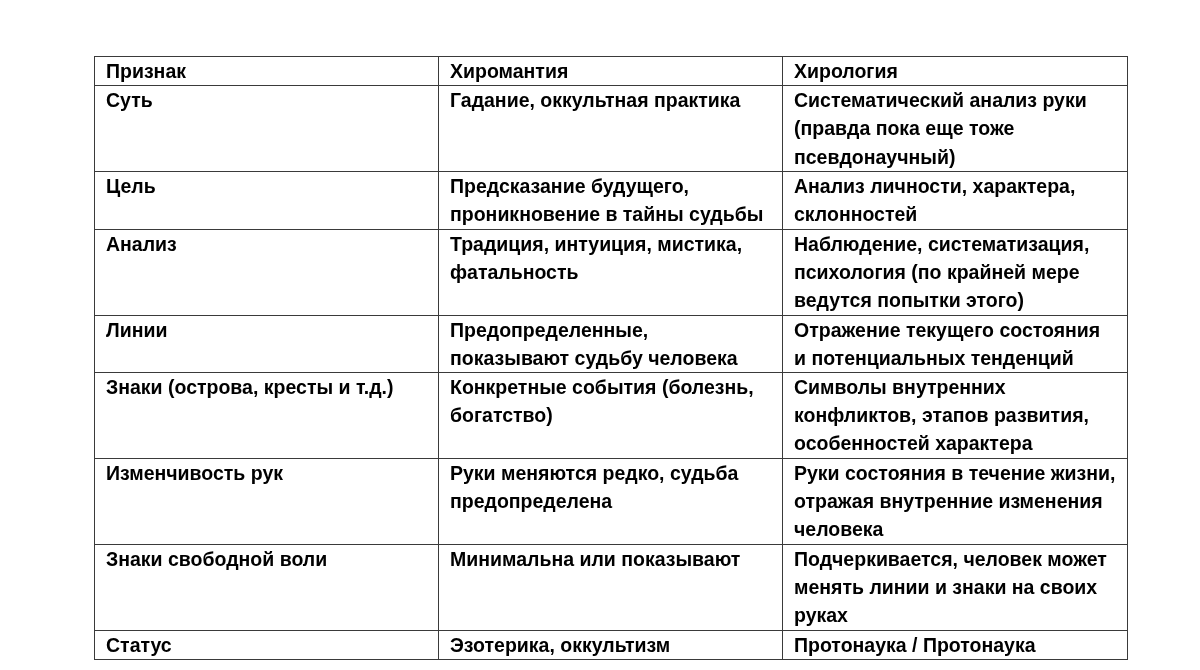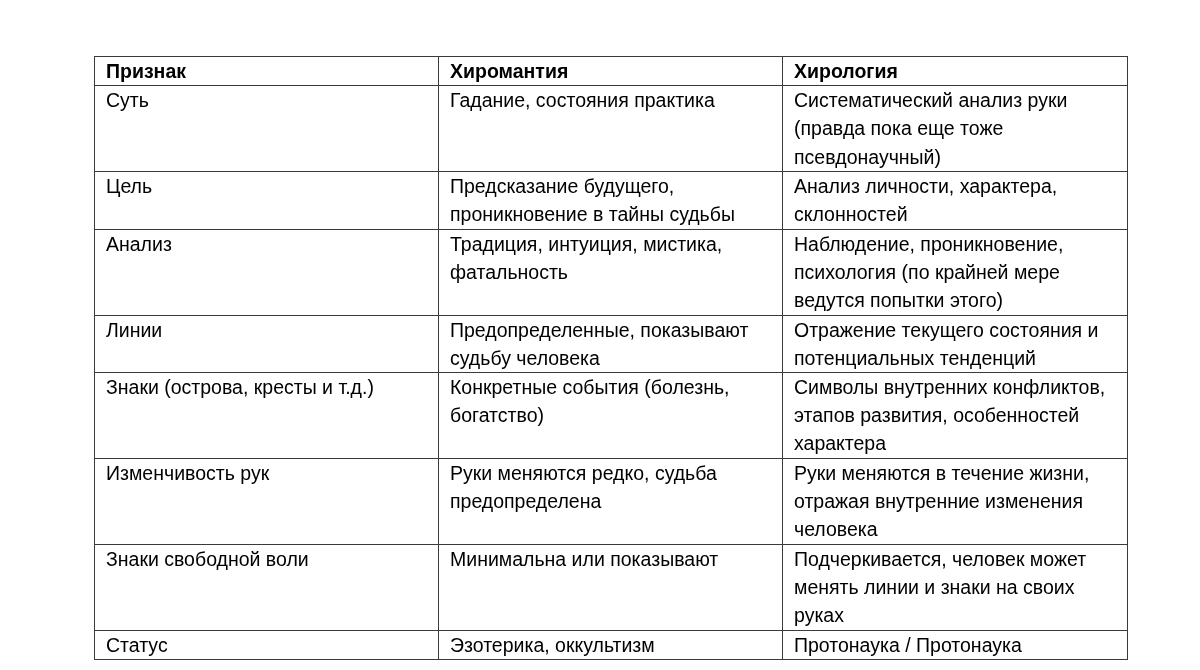--- a/index.html
+++ b/index.html
@@ -2,21 +2,21 @@
 <html><head>
 <meta charset="utf-8">
 <style>
   html, body { margin: 0; padding: 0; background: #ffffff; }
   body { width: 1200px; height: 670px; position: relative; overflow: hidden;
          font-family: "Liberation Sans", "DejaVu Sans", sans-serif; color: #000; }
   table { position: absolute; left: 94px; top: 56px; border-collapse: collapse;
           width: 1033px; table-layout: fixed; }
   col.c1 { width: 344px; } col.c2 { width: 344px; } col.c3 { width: 345px; }
   td, th { border: 1.5px solid #3a3a3a; vertical-align: top; text-align: left;
-           padding: 0 10px 0 11px; font-size: 19.5px; line-height: 28.2px; font-weight: normal; }
+           padding: 0 10px 0 11px; font-size: 19.5px; line-height: 28.2px; font-weight: bold; }
   th { font-weight: bold; height: 28px; }
   .l1 td { height: 28px; }
   .l2 td { height: 56px; }
   .l3 td { height: 85px; }
 </style>
 </head>
 <body>
 
 <table>
   <colgroup>
@@ -27,47 +27,47 @@
   <thead>
     <tr>
       <th>Признак</th>
       <th>Хиромантия</th>
       <th>Хирология</th>
     </tr>
   </thead>
   <tbody>
     <tr class="l3">
       <td>Суть</td>
-      <td>Гадание, состояния практика</td>
+      <td>Гадание, оккультная практика</td>
       <td>Систематический анализ руки (правда пока еще тоже псевдонаучный)</td>
     </tr>
     <tr class="l2">
       <td>Цель</td>
       <td>Предсказание будущего, проникновение в тайны судьбы</td>
       <td>Анализ личности, характера, склонностей</td>
     </tr>
     <tr class="l3">
       <td>Анализ</td>
       <td>Традиция, интуиция, мистика, фатальность</td>
-      <td>Наблюдение, проникновение, психология (по крайней мере ведутся попытки этого)</td>
+      <td>Наблюдение, систематизация, психология (по крайней мере ведутся попытки этого)</td>
     </tr>
     <tr class="l2">
       <td>Линии</td>
       <td>Предопределенные, показывают судьбу человека</td>
       <td>Отражение текущего состояния и потенциальных тенденций</td>
     </tr>
     <tr class="l3">
       <td>Знаки (острова, кресты и т.д.)</td>
       <td>Конкретные события (болезнь, богатство)</td>
       <td>Символы внутренних конфликтов, этапов развития, особенностей характера</td>
     </tr>
     <tr class="l3">
       <td>Изменчивость рук</td>
       <td>Руки меняются редко, судьба предопределена</td>
-      <td>Руки меняются в течение жизни, отражая внутренние изменения человека</td>
+      <td>Руки состояния в течение жизни, отражая внутренние изменения человека</td>
     </tr>
     <tr class="l3">
       <td>Знаки свободной воли</td>
       <td>Минимальна или показывают</td>
       <td>Подчеркивается, человек может менять линии и знаки на своих руках</td>
     </tr>
     <tr class="l1">
       <td>Статус</td>
       <td>Эзотерика, оккультизм</td>
       <td>Протонаука / Протонаука</td>

